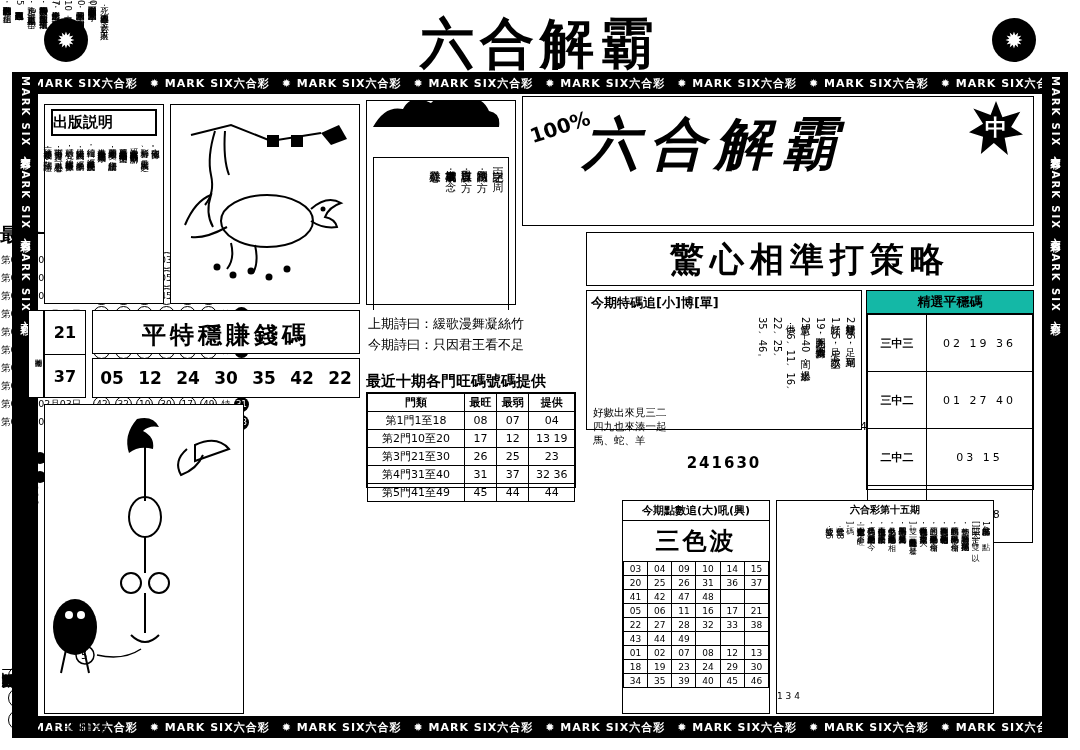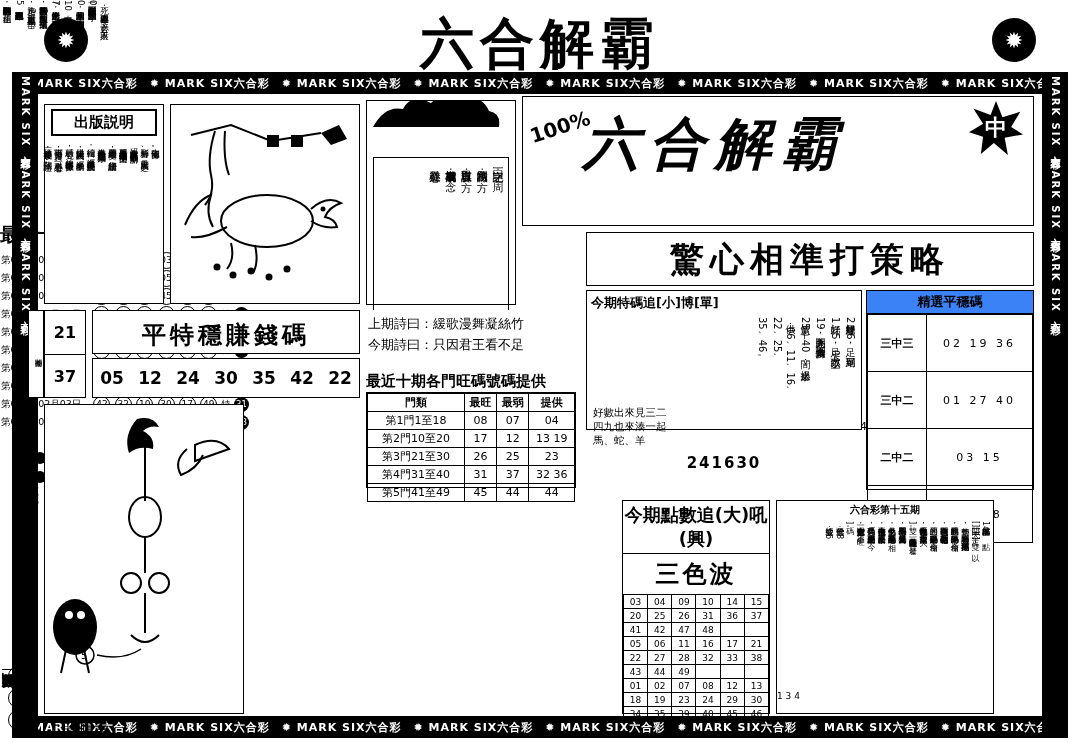--- a/index.html
+++ b/index.html
@@ -27,21 +27,21 @@
   .vstrip-left{left:12px;}
   .vstrip-right{left:1042px;}
   .vtext{writing-mode:vertical-rl;font-size:10px;font-weight:bold;letter-spacing:2px;padding:4px 6px;white-space:nowrap;}
 
   
   .box{position:absolute;border:1px solid #000;background:#fff;box-sizing:border-box;}
   .serif{font-family:"DejaVu Serif","Liberation Serif",serif;}
 
   
   #pub-note{left:44px;top:104px;width:120px;height:200px;}
-  #pub-note .t{border:2px solid #000;font-size:15px;font-weight:bold;text-align:center;padding:2px 0;margin:4px 6px;}
+  #pub-note .t{border:2px solid #000;font-size:15px;font-weight:bold;text-align:left;padding:2px 0;margin:4px 6px;}
   #pub-note .body{display:flex;flex-direction:row-reverse;justify-content:flex-start;gap:1px;padding:2px 3px;height:160px;}
   #pub-note .col{writing-mode:vertical-rl;font-size:8.5px;line-height:1.15;letter-spacing:0.5px;height:156px;}
 
   
   #bird-box{left:170px;top:104px;width:190px;height:200px;}
   
   #word-box{left:366px;top:100px;width:150px;height:205px;}
   #word-box .inner{border:1px solid #000;margin:26px 6px 6px 6px;height:165px;display:flex;flex-direction:row-reverse;gap:2px;padding:4px;}
   #word-box .col{writing-mode:vertical-rl;font-size:11px;line-height:1.25;}
 
@@ -63,21 +63,21 @@
   #special-chase{left:586px;top:290px;width:276px;height:140px;}
   #special-chase .hd{font-size:13px;font-weight:bold;padding:3px 4px;}
   #special-chase .rows{display:flex;flex-direction:row-reverse;padding:2px 4px;gap:2px;}
   #special-chase .col{writing-mode:vertical-rl;font-size:10px;line-height:1.3;height:84px;}
   #special-chase .num{font-size:15px;font-weight:bold;letter-spacing:2px;text-align:center;padding-top:4px;}
   #special-chase .notes{font-size:10.5px;line-height:1.35;padding:2px 6px;}
 
   
   #hit-table{left:866px;top:290px;width:168px;height:200px;}
   #hit-table .cap{text-align:center;font-size:13px;font-weight:bold;border-bottom:1px solid #000;padding:2px 0;
-    background:#3b82f6;}
+    background:#14b8a6;}
   #hit-table table{width:100%;border-collapse:collapse;font-size:11px;}
   #hit-table td{border:1px solid #000;padding:18px 3px;height:20px;}
   #hit-table td.lbl{font-weight:bold;width:52px;text-align:center;}
   #hit-table td.v{text-align:center;letter-spacing:3px;}
 
   
   #lnum{left:44px;top:310px;width:42px;height:88px;}
   #lnum .cell{height:50%;display:flex;align-items:center;justify-content:center;font-size:16px;font-weight:bold;border-bottom:1px solid #000;}
   #lnum .cell:last-child{border-bottom:none;}
   #lnum-side{left:28px;top:310px;width:16px;height:88px;border:1px solid #000;font-size:7px;writing-mode:vertical-rl;text-align:center;}
@@ -110,21 +110,21 @@
   #draws td{padding:0.5px 1px;white-space:nowrap;}
   #draws .lab{font-size:9.5px;}
   #draws .ball{display:inline-block;width:15px;height:15px;line-height:15px;border-radius:50%;border:1px solid #000;
     text-align:center;font-size:9px;}
   #draws .sp{font-size:9px;}
   #draws .spball{display:inline-block;width:15px;height:15px;line-height:15px;border-radius:50%;background:#000;color:#fff;
     text-align:center;font-size:9px;}
 
   
   #wave{left:622px;top:500px;width:148px;height:214px;}
-  #wave .hd{font-size:18px;font-weight:bold;text-align:center;padding:2px 0;border-bottom:1px solid #000;}
+  #wave .hd{font-size:11px;font-weight:bold;text-align:center;padding:2px 0;border-bottom:1px solid #000;}
   #wave .sub{font-size:24px;font-weight:bold;text-align:center;padding:4px 0;letter-spacing:3px;}
   #wave table{width:100%;border-collapse:collapse;font-size:9px;}
   #wave td{border:1px solid #000;text-align:center;padding:0;height:13px;}
 
   
   #glance{left:776px;top:500px;width:60px;height:214px;border:none;text-align:center;}
   #glance .t{writing-mode:vertical-rl;font-size:20px;font-weight:bold;margin:0 auto;}
   .flower{width:12px;height:12px;border-radius:50%;background:#000;display:inline-block;margin:1px;}
 
   

